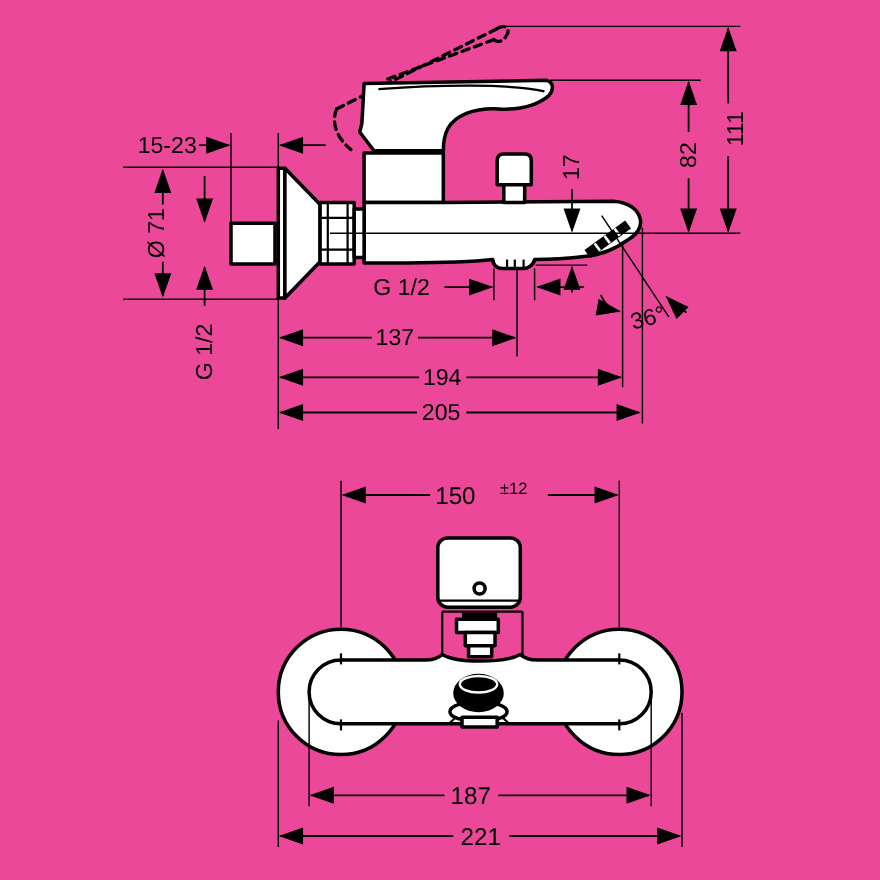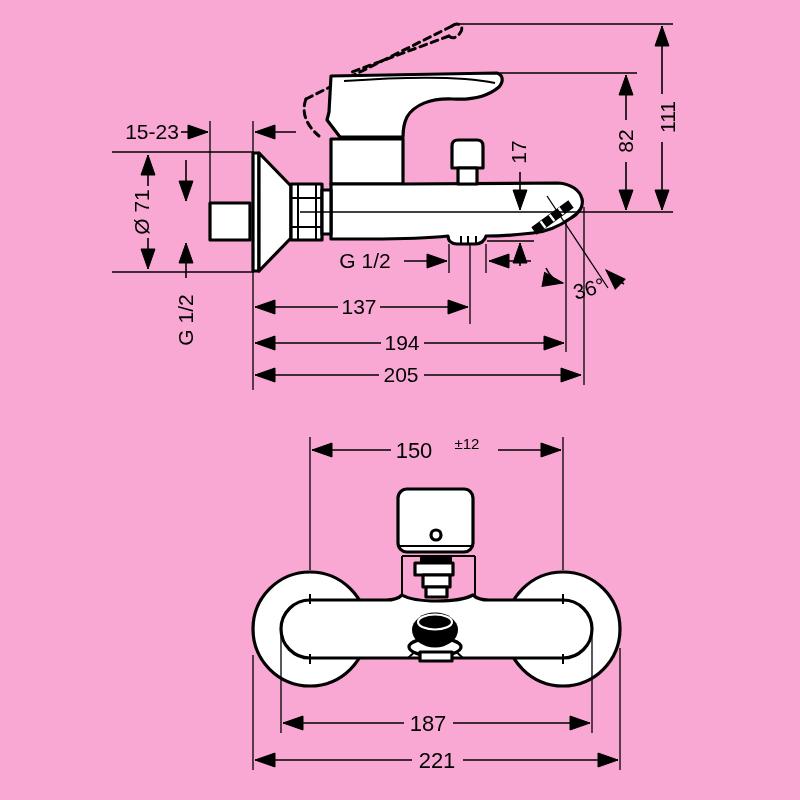--- a/index.html
+++ b/index.html
@@ -1,19 +1,19 @@
 <!DOCTYPE html>
 <html><head>
 <meta charset="utf-8">
 <style>
   html,body{margin:0;padding:0;background:#ffffff;}
   .canvas{
     position:relative;
     width:800px;height:800px;
-    background:#f9a8d4;
+    background:#ec4899;
     font-family:"Liberation Sans", sans-serif;
     overflow:hidden;
   }
   svg{display:block;}
   .outline{fill:#ffffff;stroke:#000000;stroke-width:3.2;stroke-linejoin:round;}
   .outline-thin{fill:none;stroke:#000000;stroke-width:2;stroke-linejoin:round;}
   .dash{fill:none;stroke:#000000;stroke-width:3;stroke-dasharray:7 5;stroke-linecap:round;}
   .thin{stroke:#000000;stroke-width:1.3;fill:none;}
   .dim{stroke:#000000;stroke-width:1.6;fill:none;}
   .rib{stroke:#000000;stroke-width:2;fill:none;}

